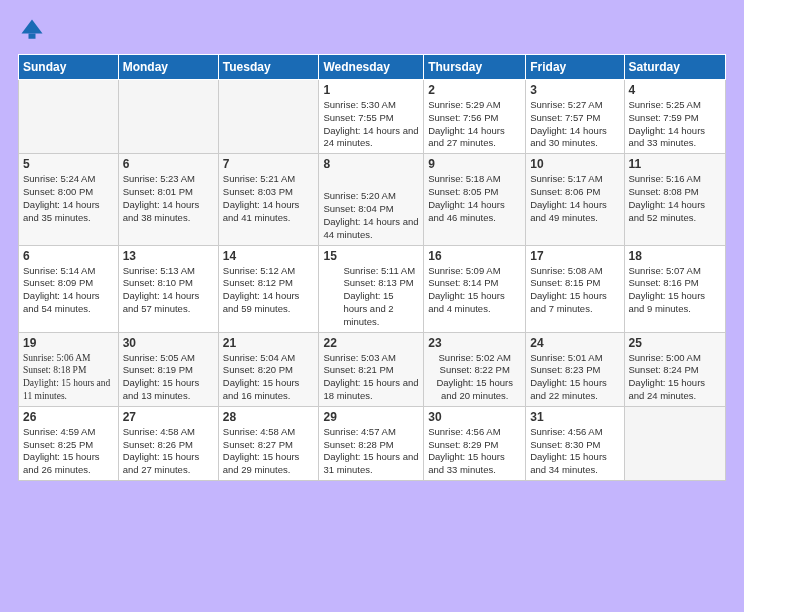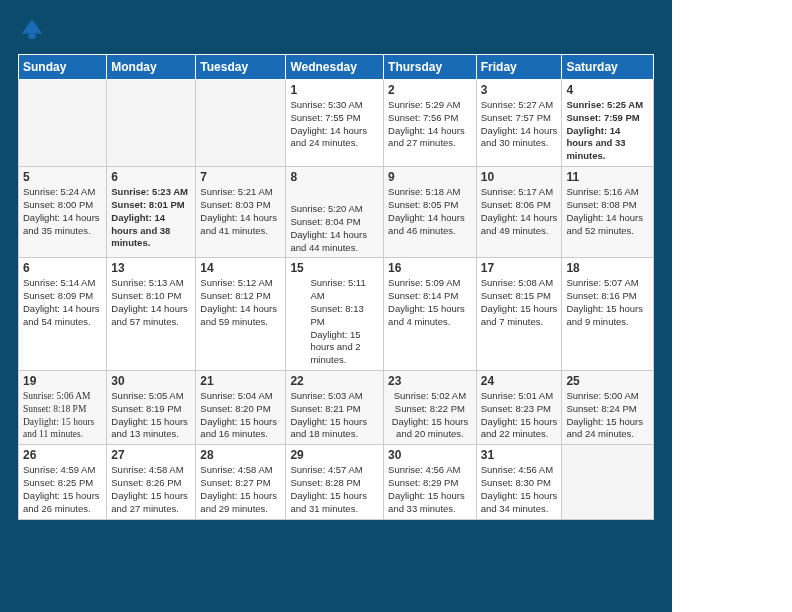--- a/index.html
+++ b/index.html
@@ -4,24 +4,24 @@
   <style>
     * { box-sizing: border-box; margin: 0; padding: 0; }
     body {
       font-family: Arial, sans-serif;
       background: #fff;
       width: 792px;
       height: 612px;
       overflow: hidden;
     }
     .page {
-      width: 672px;
+      width: 744px;
       min-height: 612px;
       padding: 16px 18px 10px 18px;
-      background: #0c4a6e;
+      background: #c4b5fd;
     }
     .header {
       display: flex;
       justify-content: space-between;
       align-items: flex-start;
       margin-bottom: 10px;
     }
     .logo {
       display: flex;
       align-items: center;
@@ -146,35 +146,35 @@
 Daylight: 14 hours and 27 minutes.</div>
           </td>
           <td>
             <span class="day-number">3</span>
             <div class="day-info" style="white-space: pre-line;">Sunrise: 5:27 AM
 Sunset: 7:57 PM
 Daylight: 14 hours and 30 minutes.</div>
           </td>
           <td>
             <span class="day-number">4</span>
-            <div class="day-info" style="white-space: pre-line; font-weight: bold;">Sunrise: 5:25 AM
+            <div class="day-info" style="white-space: pre-line;">Sunrise: 5:25 AM
 Sunset: 7:59 PM
 Daylight: 14 hours and 33 minutes.</div>
           </td>
         </tr>
         <tr>
           <td>
             <span class="day-number">5</span>
             <div class="day-info" style="white-space: pre-line;">Sunrise: 5:24 AM
 Sunset: 8:00 PM
 Daylight: 14 hours and 35 minutes.</div>
           </td>
           <td>
             <span class="day-number">6</span>
-            <div class="day-info" style="white-space: pre-line; font-weight: bold;">Sunrise: 5:23 AM
+            <div class="day-info" style="white-space: pre-line;">Sunrise: 5:23 AM
 Sunset: 8:01 PM
 Daylight: 14 hours and 38 minutes.</div>
           </td>
           <td>
             <span class="day-number">7</span>
             <div class="day-info" style="white-space: pre-line;">Sunrise: 5:21 AM
 Sunset: 8:03 PM
 Daylight: 14 hours and 41 minutes.</div>
           </td>
           <td>

